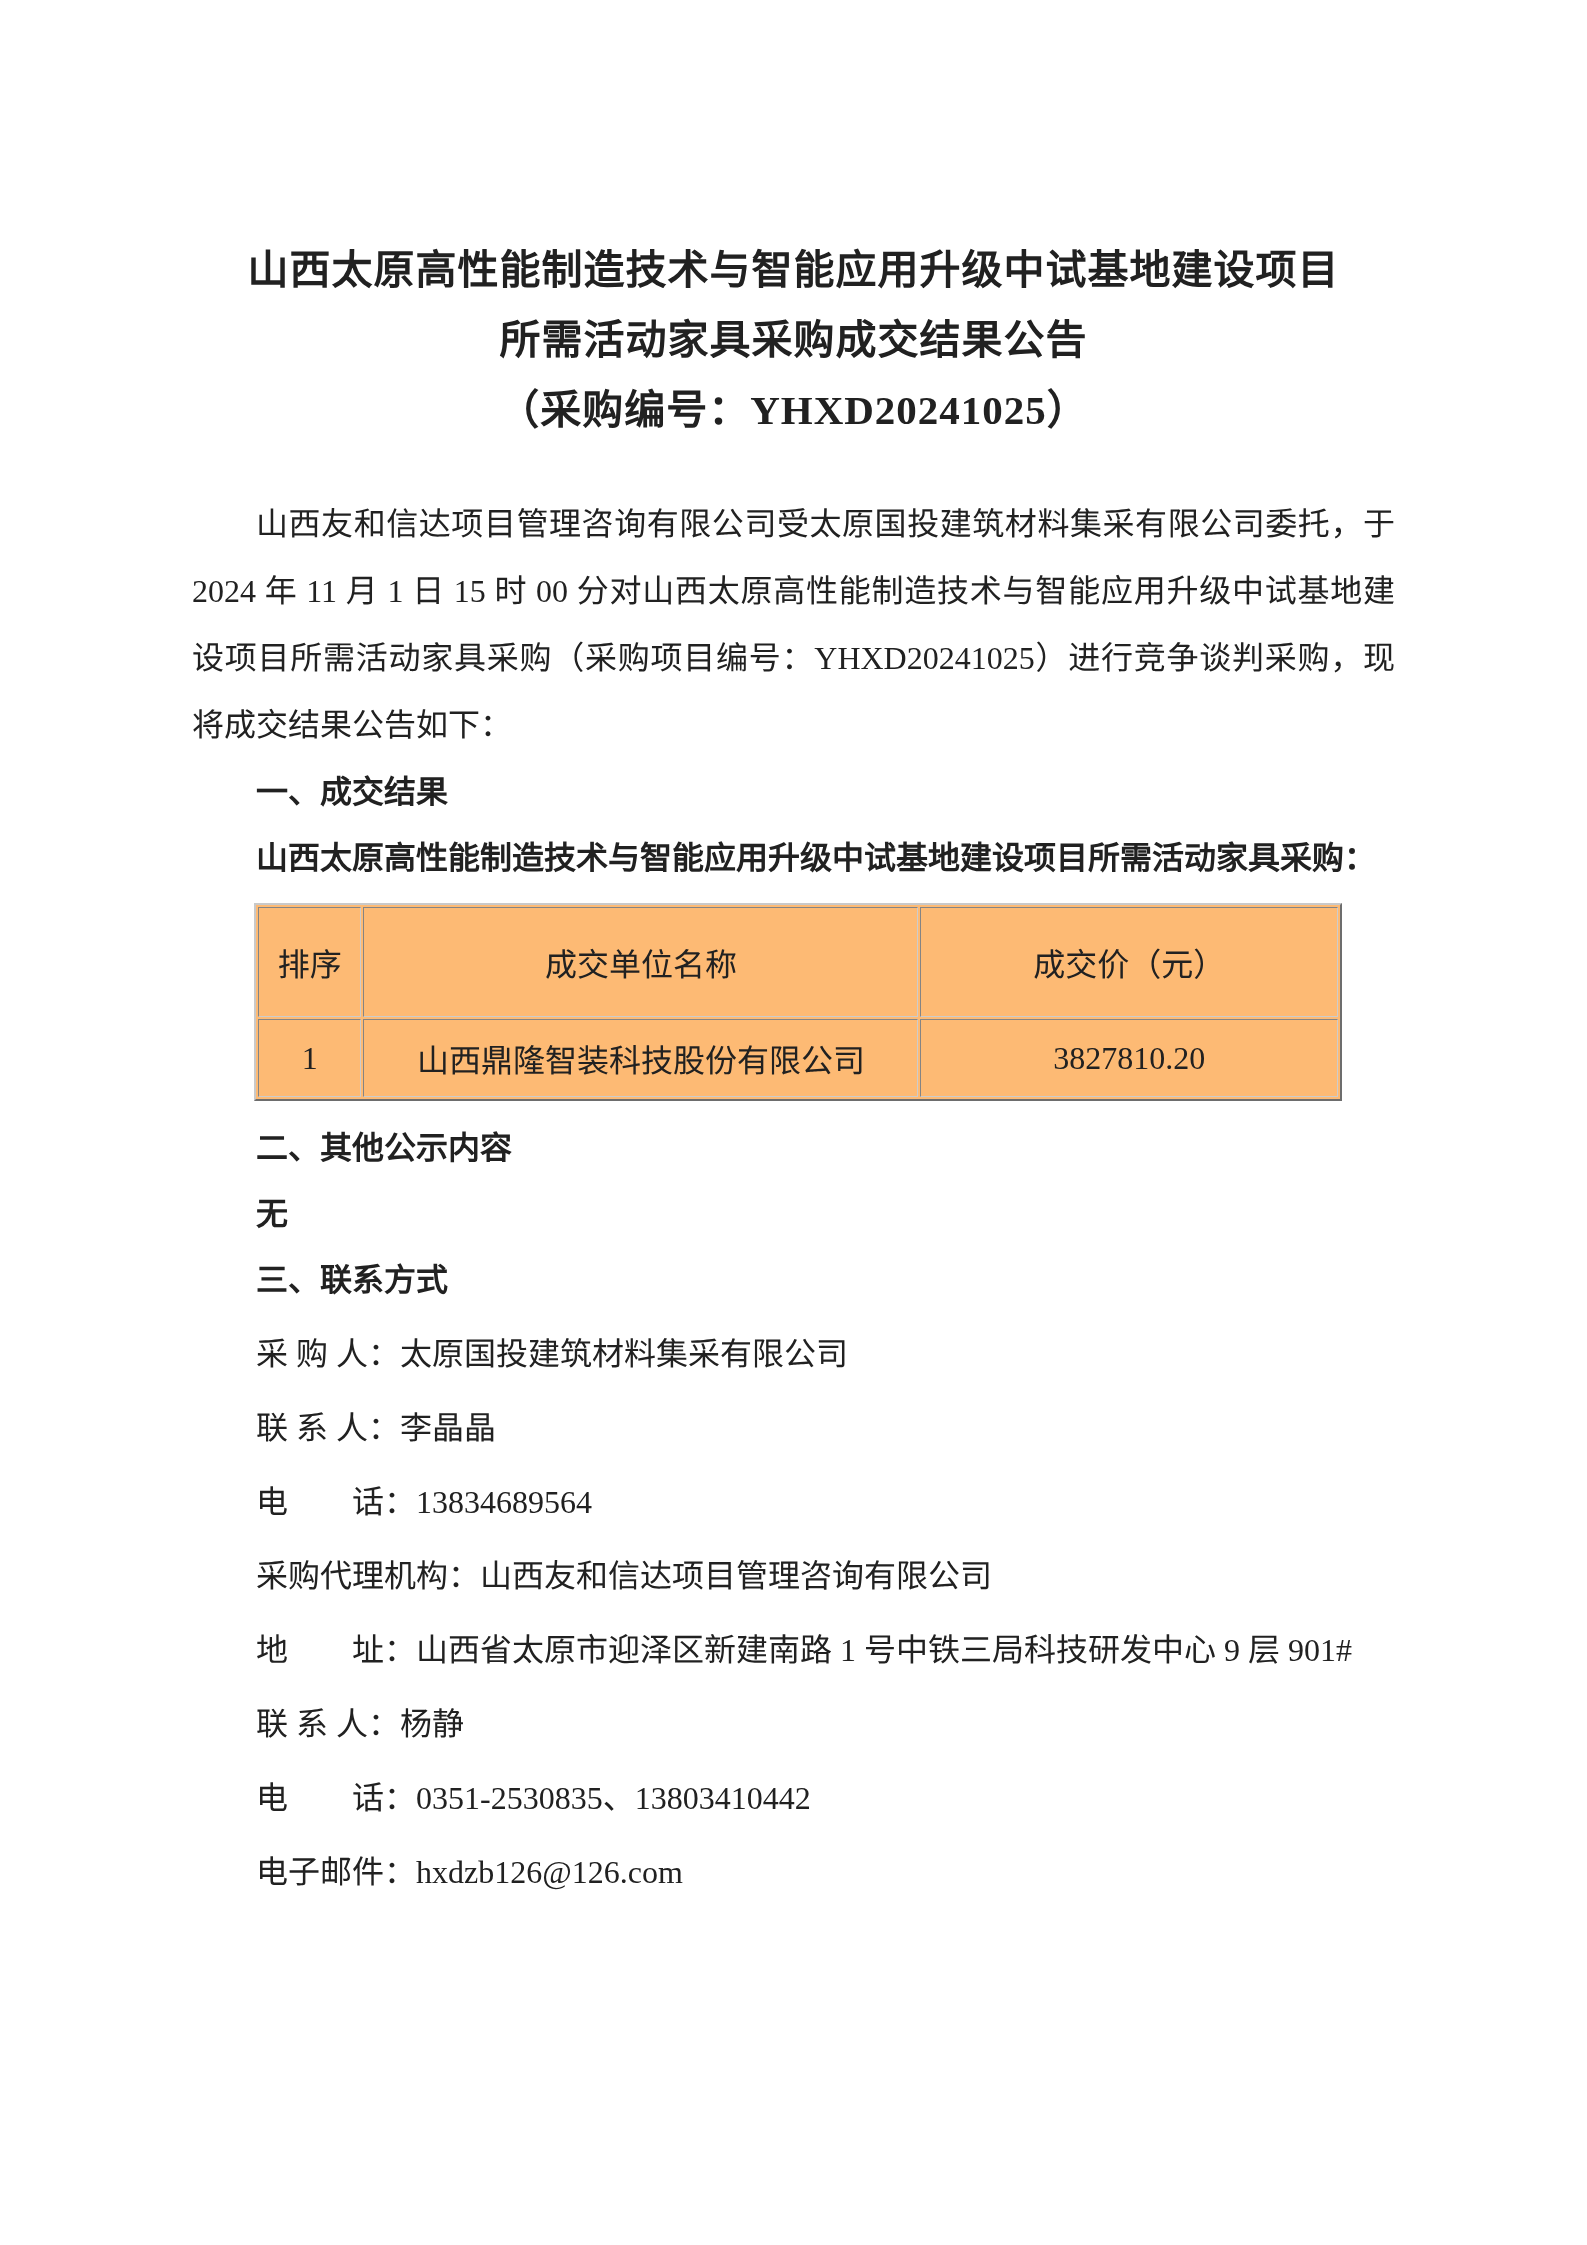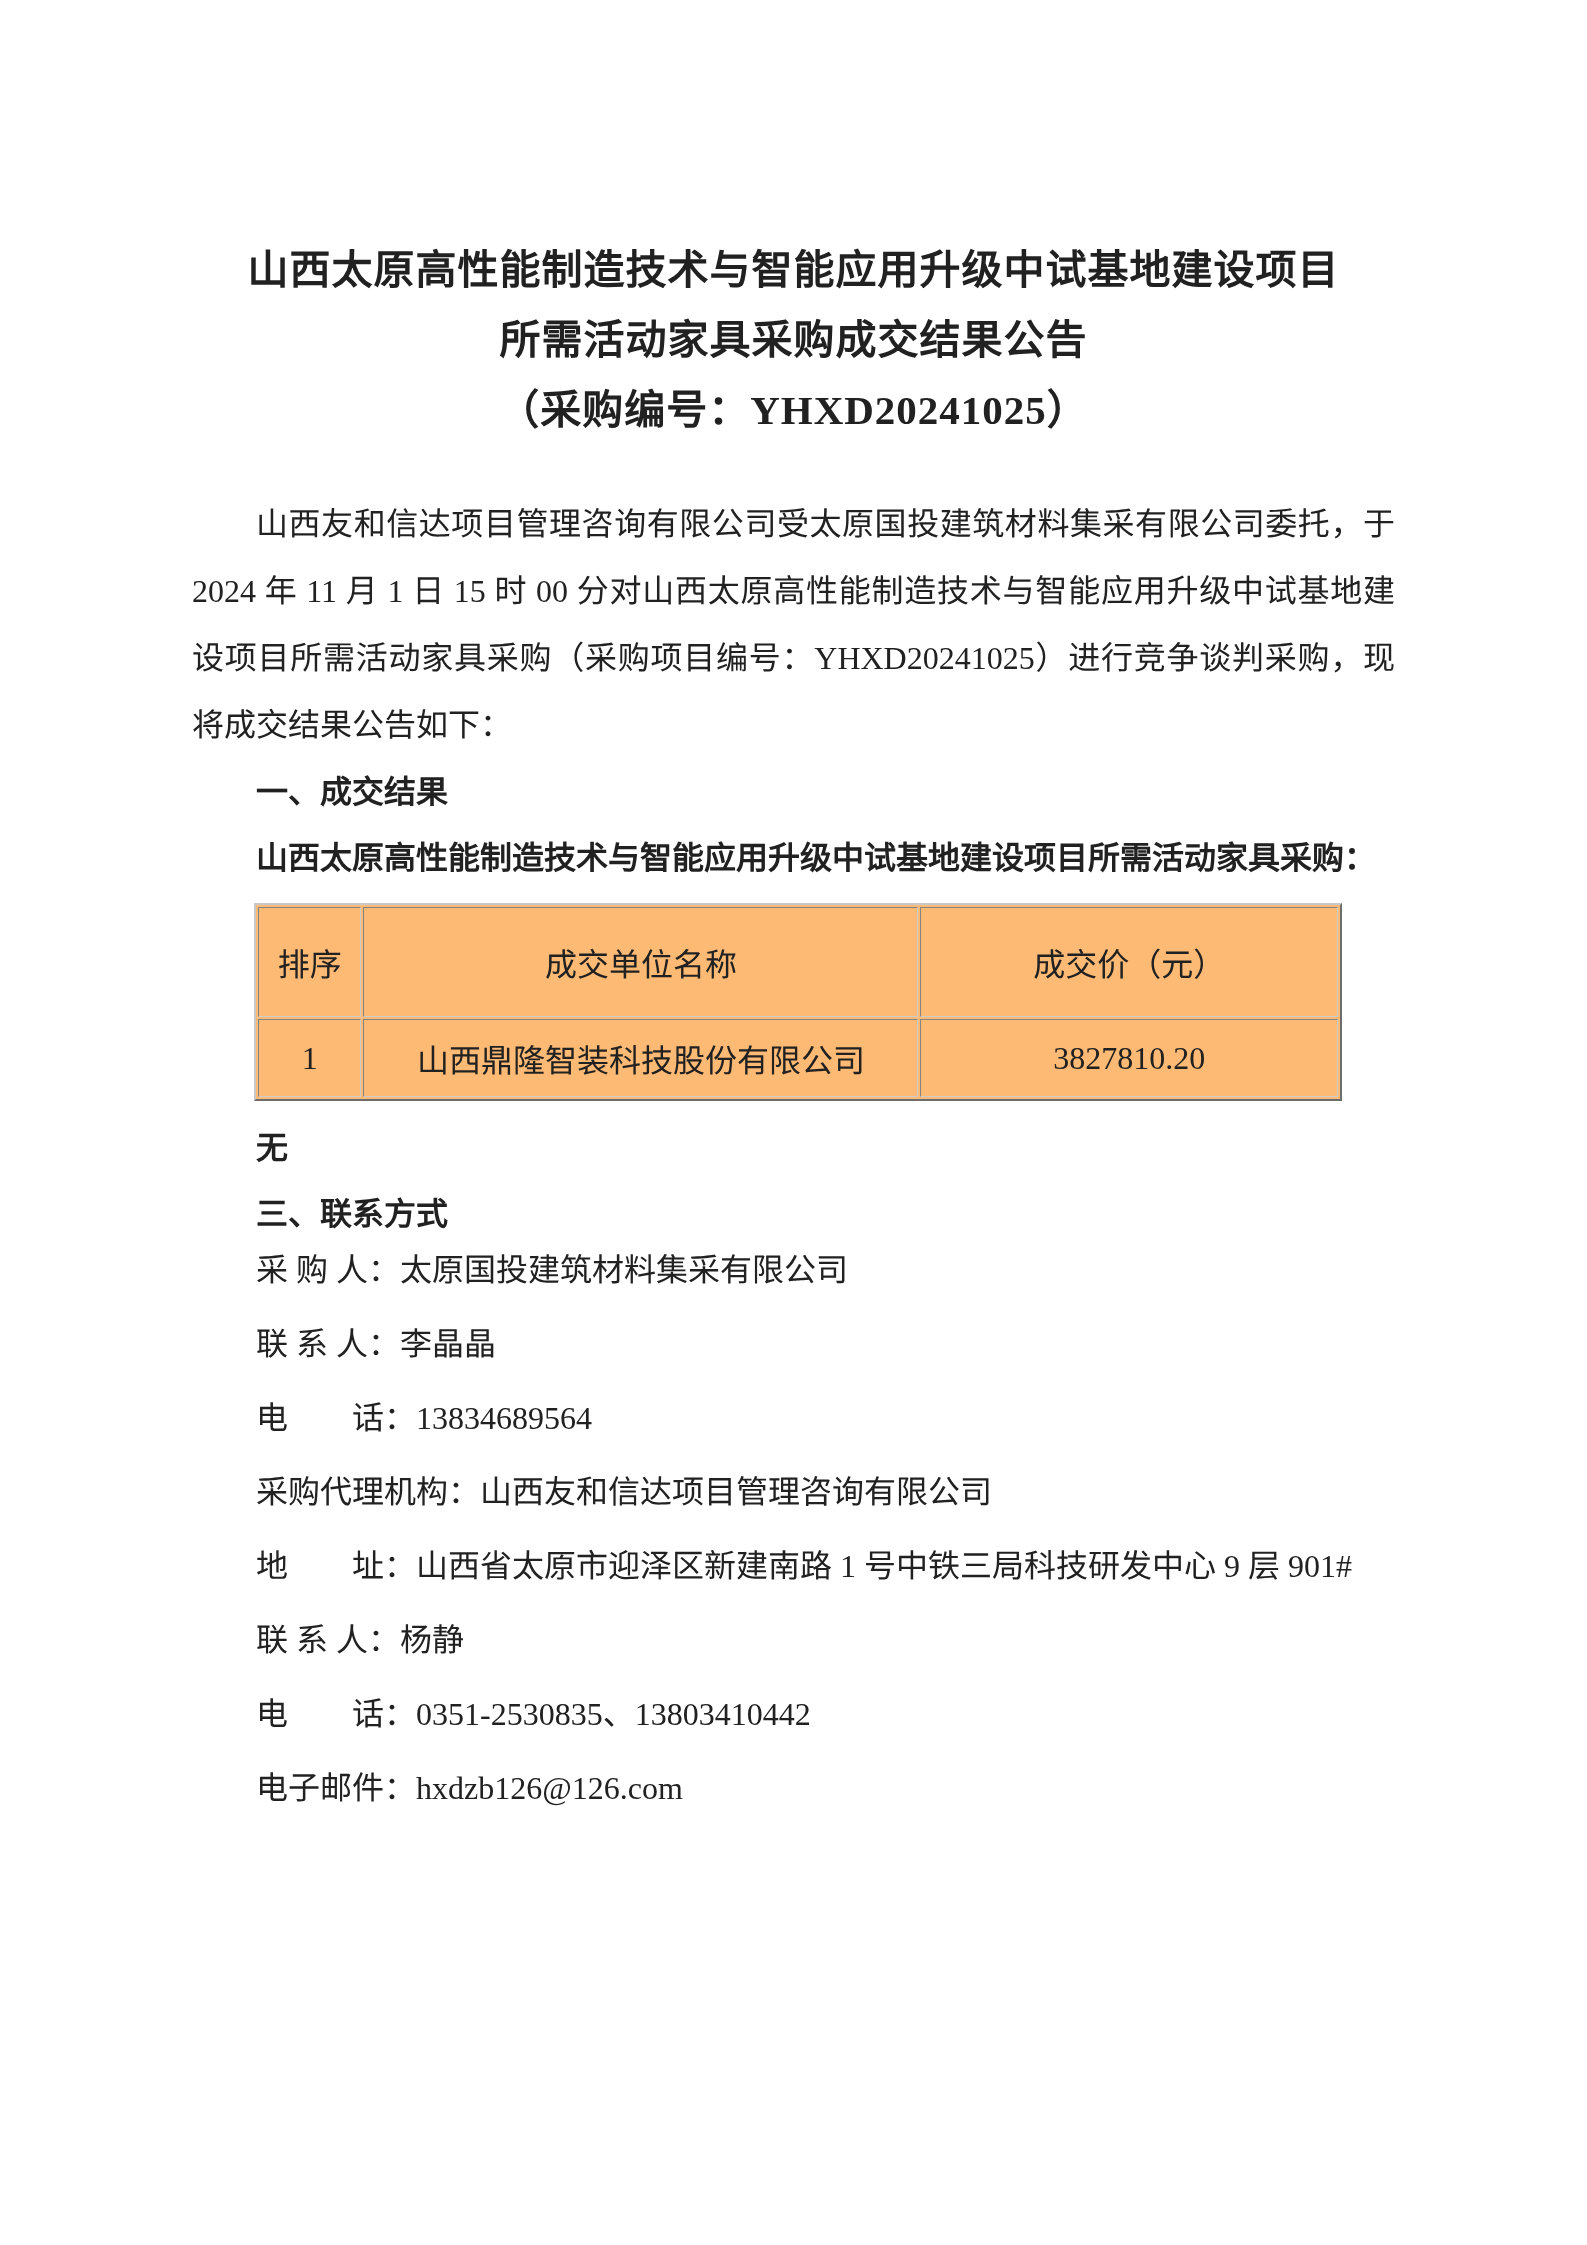--- a/index.html
+++ b/index.html
@@ -67,21 +67,21 @@
     padding: 0 6px;
     overflow: hidden;
   }
   .col-rank   { width: 103px; }
   .col-name   { width: 553px; }
   .col-price  { width: 416px; }
   tr.header-row td { height: 108px; }
   tr.data-row td   { height: 76px; }
   
   .contact-block {
-    margin-top: 6px;
+    margin-top: 24px;
   }
   .contact-line {
     font-size: 32px;
     line-height: 34px;
     margin: 0 0 40px 0;
     text-indent: 64px;
     white-space: nowrap;
   }
 </style>
 </head>
@@ -113,20 +113,21 @@
         <td>成交价（元）</td>
       </tr>
       <tr class="data-row">
         <td>1</td>
         <td>山西鼎隆智装科技股份有限公司</td>
         <td>3827810.20</td>
       </tr>
     </tbody>
   </table>
 
+  <p class="line">二、其他公示内容</p>
   <p class="line">无</p>
   <p class="line">三、联系方式</p>
 
   <div class="contact-block">
     <p class="contact-line"><span>采 购 人：</span><span>太原国投建筑材料集采有限公司</span></p>
     <p class="contact-line"><span>联 系 人：</span><span>李晶晶</span></p>
     <p class="contact-line"><span>电　　话：</span><span>13834689564</span></p>
     <p class="contact-line"><span>采购代理机构：</span><span>山西友和信达项目管理咨询有限公司</span></p>
     <p class="contact-line"><span>地　　址：</span><span>山西省太原市迎泽区新建南路 1 号中铁三局科技研发中心 9 层 901#</span></p>
     <p class="contact-line"><span>联 系 人：</span><span>杨静</span></p>

